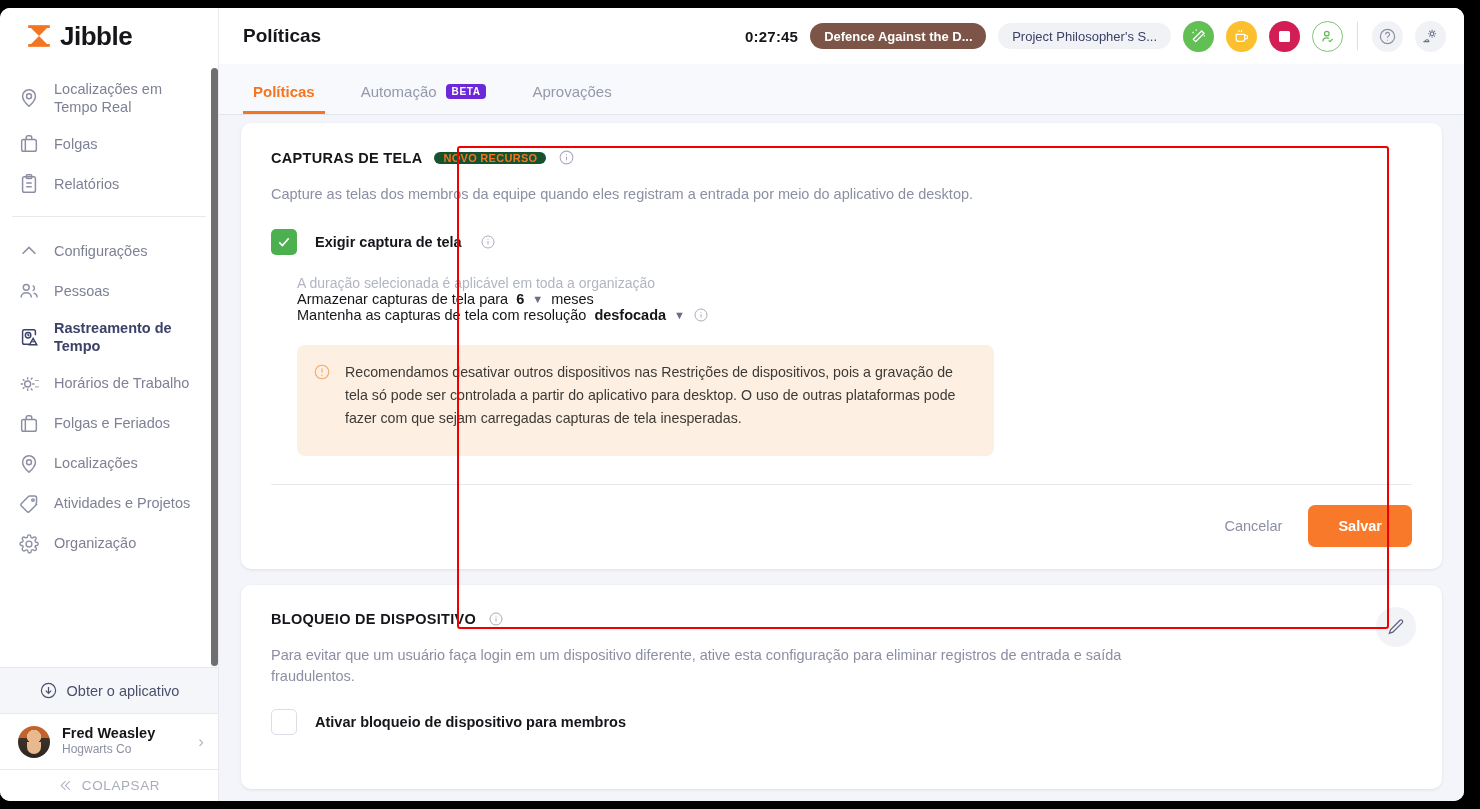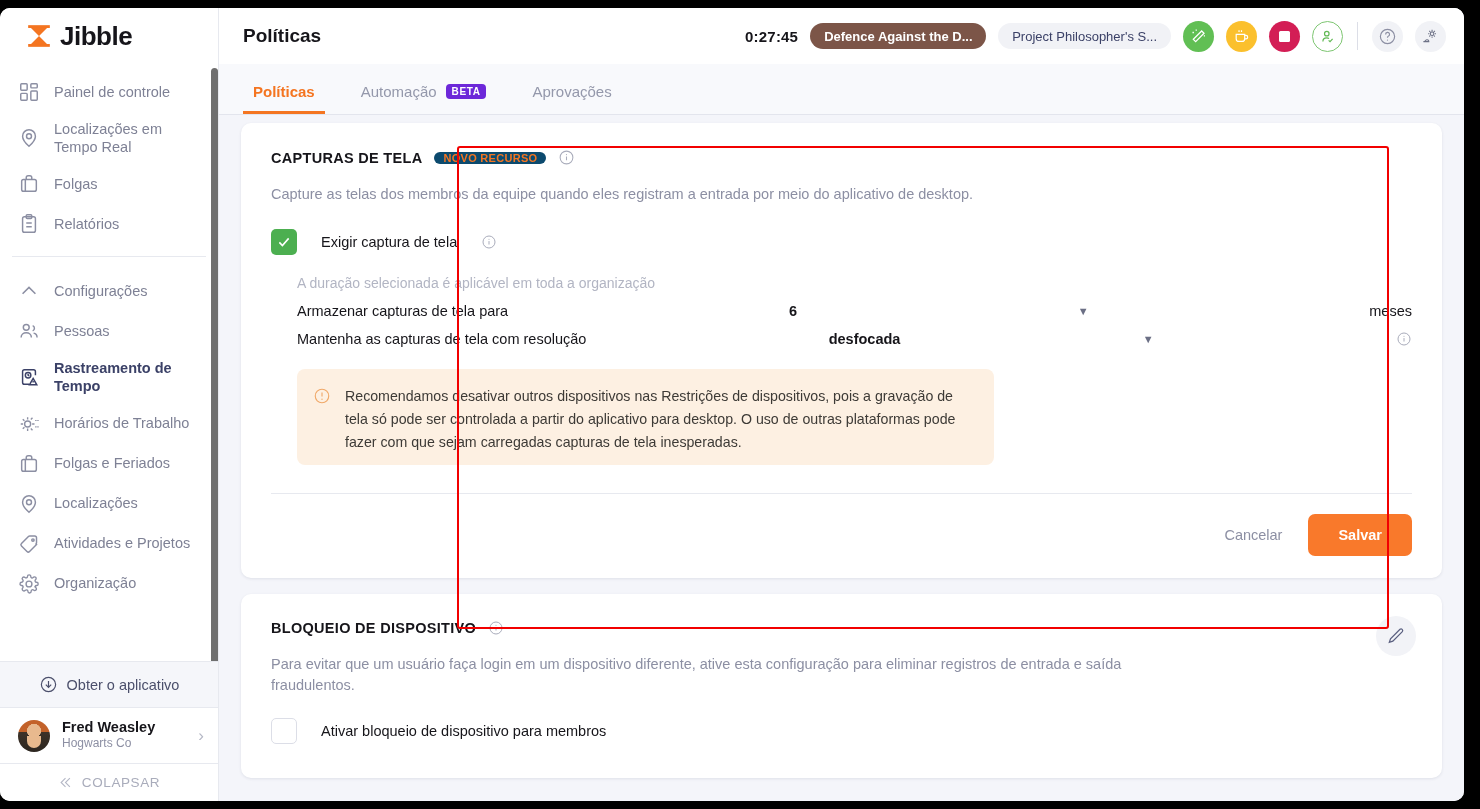--- a/index.html
+++ b/index.html
@@ -93,21 +93,21 @@
   }
   .avatar::after{
     content:""; position:absolute; left:9px; top:16px; width:14px;height:12px;
     background:#e8b98e; border-radius:0 0 7px 7px;
   }
   .profile .nm { font-size:14.5px; font-weight:700; color:#16151a; line-height:1.2;}
   .profile .org { font-size:12px; color:#8c8fa3; line-height:1.3;}
   .profile .chev { margin-left:auto; color:#b5b8c6; font-size:17px; }
   .collapse {
     border-top:1px solid #e7e9ef;
-    height:38px; display:flex; align-items:center; justify-content:center;
+    height:32px; display:flex; align-items:center; justify-content:center;
     gap:9px; cursor:pointer; color:#a9acbb;
     font-size:13.5px; letter-spacing:0.6px;
   }
 
   
   .main { flex:1; display:flex; flex-direction:column; background:#f4f5fa; position:relative;}
   .topbar {
     height: 56px; background:#fff;
     display:flex; align-items:center;
     padding: 0 18px 0 24px; gap:14px;
@@ -173,50 +173,50 @@
     padding: 26px 30px 22px 30px;
     margin-bottom: 16px;
     position:relative;
   }
   .card-hd { display:flex; align-items:center; gap:12px; }
   .card-title {
     font-size:14.5px; font-weight:700; color:#16151a;
     letter-spacing:0.3px;
   }
   .badge-new {
-    background:#0c4a6e; color:#f47521; font-size:11px; font-weight:700;
+    background:#14532d; color:#f47521; font-size:11px; font-weight:700;
     padding:0 9px; border-radius:10px; letter-spacing:0.3px;
   }
   .info-i { color:#a9acbb; display:block; cursor:pointer;}
   .card-desc {
     font-size:14.5px; color:#8c8fa3; margin-top:18px; line-height:1.45;
   }
-  .chk-row { display:flex; align-items:center; gap:24px; margin-top: 24px; }
+  .chk-row { display:flex; align-items:center; gap:18px; margin-top: 24px; font-weight: bold; }
   .chk {
     width:26px;height:26px;border-radius:5px; flex:0 0 26px;
     display:flex;align-items:center;justify-content:center; cursor:pointer;
   }
   .chk.on { background:#4caf50; }
   .chk.off { background:#fff; border:1.5px solid #dcdee7; }
   .chk-lbl { font-size:14.5px; color:#16151a; }
   .subrow {
     margin-left: 26px; margin-top: 20px;
     font-size:14px; color:#b2b5c3;
   }
   .setrow {
-    margin-left: 26px; margin-top: 12px;
-    display:flex; align-items:center; gap:24px;
-    font-size:14.5px; color:#16151a;justify-content:space-between;
+    margin-left: 26px; margin-top: 0;
+    display:flex; align-items:center; gap:8px;
+    font-size:14.5px; color:#16151a;
   }
   .setrow .val { font-weight:700; }
   .caret { color:#6b6f85; font-size:11px; cursor:pointer; }
   .notice {
     margin: 22px 0 0 26px;
     background:#fdf0e2; border-radius:8px;
-    padding: 16px 18px 11px 16px;
+    padding: 16px 18px 26px 16px;
     display:flex; gap:14px; width:697px;
   }
   .notice .txt { font-size:14.2px; color:#3d3a36; line-height:1.62; }
   .divider { height:1px; background:#e7e9ef; margin: 28px 0 0 0; }
   .actions { display:flex; align-items:center; justify-content:flex-end; gap:26px; margin-top:20px;}
   .btn-cancel { font-size:14.5px; color:#8c8fa3; cursor:pointer; }
   .btn-save {
     background:#f9792b; color:#fff; font-weight:700; font-size:14.5px;
     padding: 13px 30px; border:none; border-radius:7px; cursor:pointer;
     font-family:"Liberation Sans",sans-serif;
@@ -239,29 +239,20 @@
         <path d="M3 3 L21 3 L12 12 L21 21 L3 21 L12 12 Z" fill="#f47521"></path>
         <rect x="2" y="2" width="20" height="2.6" fill="#f47521"></rect>
         <rect x="2" y="19.4" width="20" height="2.6" fill="#f47521"></rect>
       </svg>
       <span class="logo-text">Jibble</span>
     </div>
 
     <div class="nav-scroll">
       <div class="nav-group">
 
-        <div class="nav-item">
-          <svg class="ico" viewBox="0 0 24 24" fill="none" stroke="currentColor" stroke-width="1.6">
-            <rect x="3" y="3" width="7" height="7" rx="1"></rect>
-              <rect x="14" y="3" width="7" height="4.5" rx="1"></rect>
-            <rect x="14" y="11" width="7" height="10" rx="1"></rect>
-              <rect x="3" y="13.5" width="7" height="7.5" rx="1"></rect>
-          </svg>
-          <span class="lbl">Painel de controle</span>
-        </div>
 
 
         <div class="nav-item">
           <svg class="ico" viewBox="0 0 24 24" fill="none" stroke="currentColor" stroke-width="1.6">
             <path d="M12 21s7-6.2 7-11a7 7 0 1 0-14 0c0 4.8 7 11 7 11z"></path>
               <circle cx="12" cy="10" r="2.7"></circle>
           </svg>
           <span class="lbl">Localizações em Tempo Real</span>
         </div>
 
@@ -514,21 +505,21 @@
         </div>
 
         <div class="divider"></div>
 
         <div class="actions">
           <span class="btn-cancel">Cancelar</span>
           <button class="btn-save">Salvar</button>
         </div>
       </div>
 
-      <div class="card" style="padding-bottom:34px">
+      <div class="card" style="padding-bottom:54px">
         <div class="card-hd">
           <span class="card-title">BLOQUEIO DE DISPOSITIVO</span>
           <svg class="info-i" width="16" height="16" viewBox="0 0 24 24" fill="none" stroke="#a9acbb" stroke-width="1.5">
             <circle cx="12" cy="12" r="9"></circle>
               <path d="M12 10.6v5.2"></path>
               <circle cx="12" cy="7.9" r=".85" fill="#a9acbb" stroke="none"></circle>
           </svg>
         </div>
 
         <div class="edit-btn">

